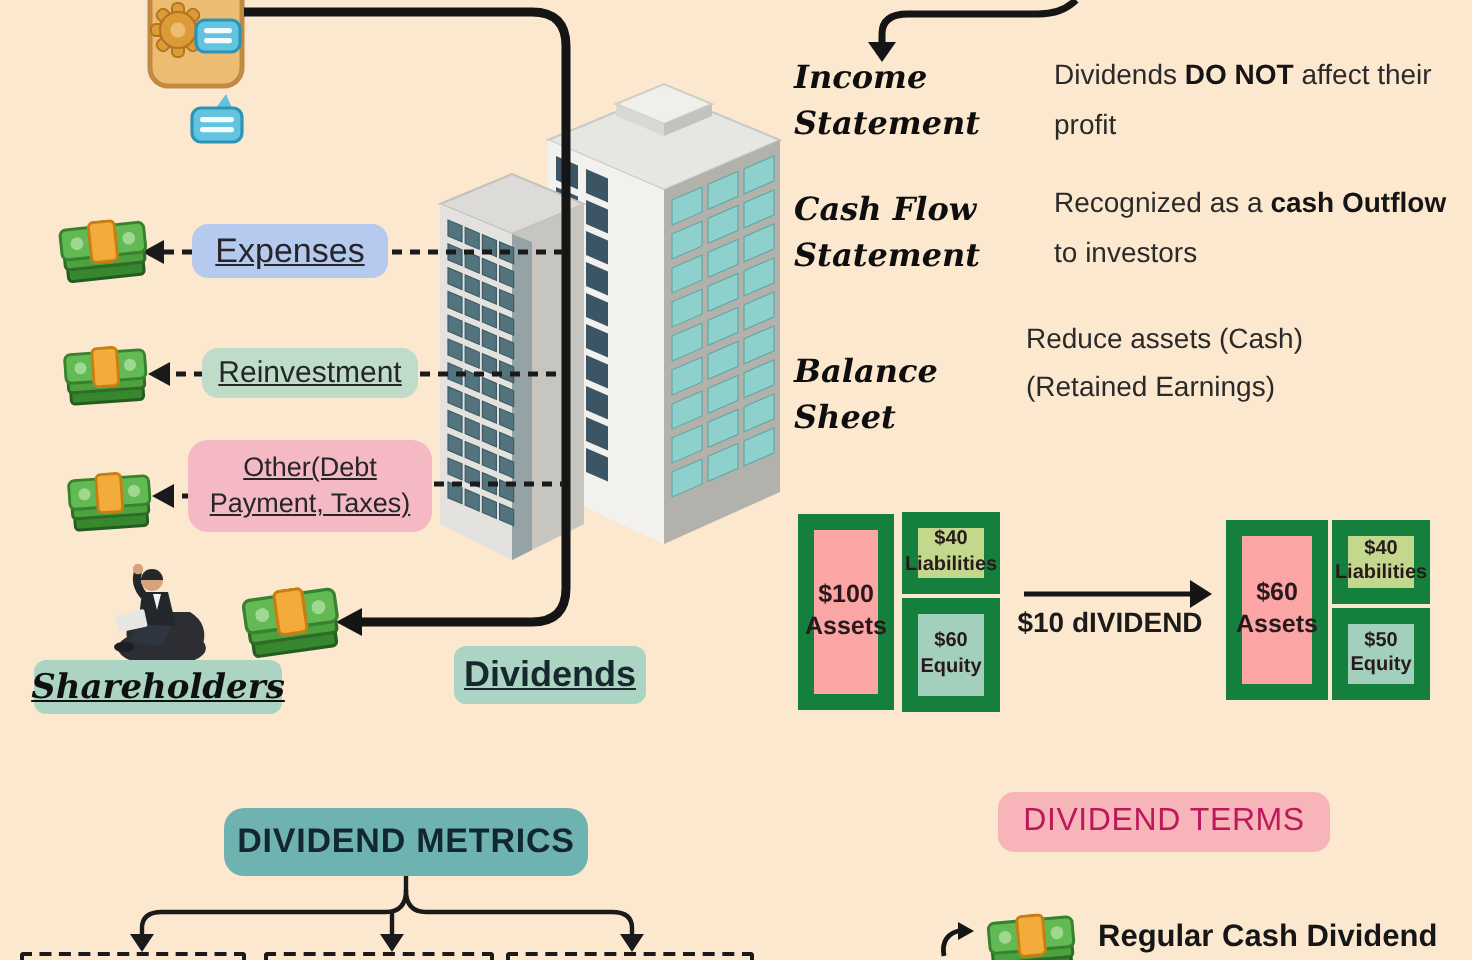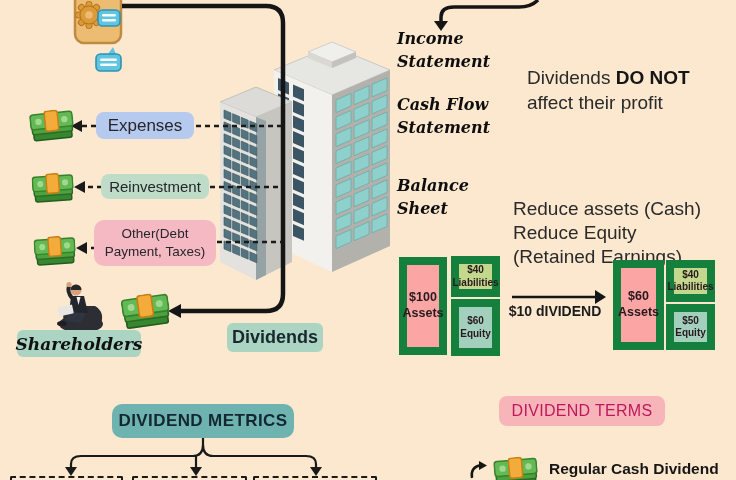--- a/index.html
+++ b/index.html
@@ -1,32 +1,32 @@
 <!DOCTYPE html>
 <html><head>
 <meta charset="utf-8">
 <style>
   html,body{margin:0;padding:0;background:#fbe8cf;}
   .canvas{position:relative;width:736px;height:480px;background:#fbe8cf;overflow:hidden;
           font-family:"Liberation Sans", sans-serif;color:#1c1c1c;}
   .abs{position:absolute;}
   svg{display:block;}
   .pill{position:absolute;display:flex;align-items:center;justify-content:center;
-        border-radius:8px;color:#26262a;text-align:center;}
+        border-radius:8px;color:#26262a;text-align:center;text-decoration:underline;}
   .pill-expenses{left:96px;top:112px;width:98px;height:27px;background:#b6c9ee;font-size:17px;}
   .pill-reinvestment{left:101px;top:174px;width:108px;height:25px;background:#bedcc8;font-size:15px;}
   .pill-other{left:94px;top:220px;width:122px;height:46px;background:#f5b9c4;font-size:13.5px;
               line-height:1.3;border-radius:10px;padding:0 4px;box-sizing:border-box;}
   .pill-dividends{left:227px;top:323px;width:96px;height:29px;background:#abd5c2;
                   font-weight:700;font-size:18px;border-radius:6px;color:#17282e;}
   .pill-shareholders{left:17px;top:330px;width:124px;height:27px;background:#abd5c2;border-radius:6px;}
   .script{font-family:"DejaVu Serif", serif;font-weight:700;font-style:italic;color:#101010;}
   .stmt-label{position:absolute;font-family:"DejaVu Serif", serif;font-weight:700;font-style:italic;
               font-size:16px;line-height:23px;color:#0e0e0e;}
-  .stmt-desc{position:absolute;font-size:19px;line-height:25px;color:#2a2a2a;margin-top:40px;}
+  .stmt-desc{position:absolute;font-size:14px;line-height:25px;color:#2a2a2a;}
   .stmt-desc b{color:#151515;}
   .green{color:#3aa35f;font-weight:700;}
   .bs-box{position:absolute;border:8px solid #15803d;box-sizing:border-box;display:flex;
           flex-direction:column;align-items:center;justify-content:center;
           font-weight:700;color:#27191c;text-align:center;line-height:1.25;}
   .bs-assets{background:#fca5a5;font-size:12.5px;}
   .bs-liab{background:#c3d78d;font-size:10px;}
   .bs-equity{background:#a3d0bd;font-size:10px;align-items:center;}
   .transition-label{position:absolute;left:503px;top:303px;width:104px;text-align:center;
                     font-size:14px;font-weight:600;color:#1b1b1b;}
@@ -263,25 +263,27 @@
   <div class="pill pill-reinvestment">Reinvestment</div>
   <div class="pill pill-dividends">Dividends</div>
   <div class="pill pill-shareholders script" style="font-size:17px">Shareholders</div>
 
   <div class="stmt-label" style="left:397px;top:27px;width:100px">Income Statement</div>
   <div class="stmt-desc" style="left:527px;top:25px;width:192px">
     <span>Dividends </span><b>DO NOT</b><span> affect their profit</span>
   </div>
 
   <div class="stmt-label" style="left:397px;top:93px;width:115px">Cash Flow Statement</div>
+  <div class="stmt-desc" style="left:527px;top:89px;width:206px">
+    <span>Recognized as a </span><b class="green">cash Outflow</b><span> to investors</span>
+  </div>
 
   <div class="stmt-label" style="left:397px;top:174px;width:95px">Balance Sheet</div>
   <div class="stmt-desc" style="left:513px;top:157px;width:210px;line-height:24px">
     <div>Reduce assets (Cash)</div>
-    <div>Reduce Equity</div>
     <div>(Retained Earnings)</div>
   </div>
 
   <div class="bs-box bs-assets" style="left:399px;top:257px;width:48px;height:98px">
     <div>$100</div>
     <div>Assets</div>
   </div>
   <div class="bs-box bs-liab" style="left:451px;top:256px;width:49px;height:41px">
     <div>$40</div>
     <div>Liabilities</div>

